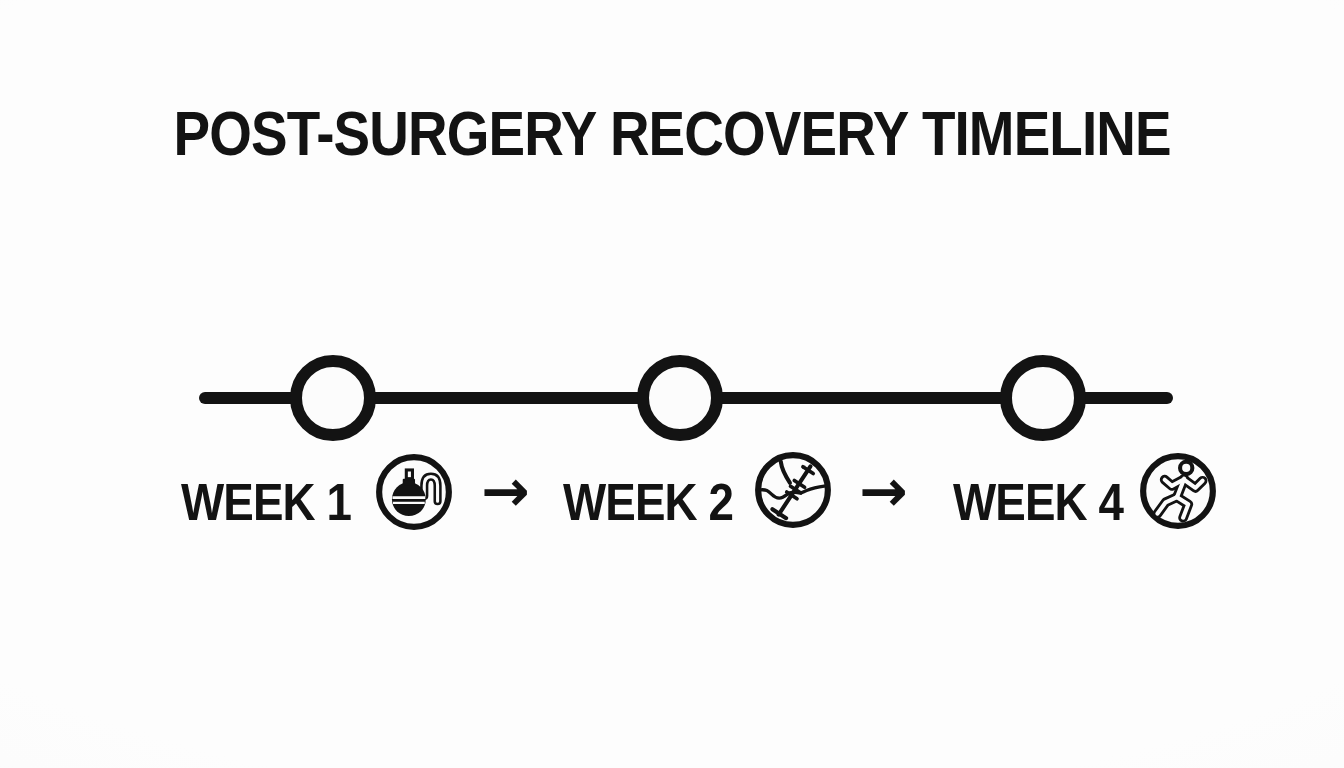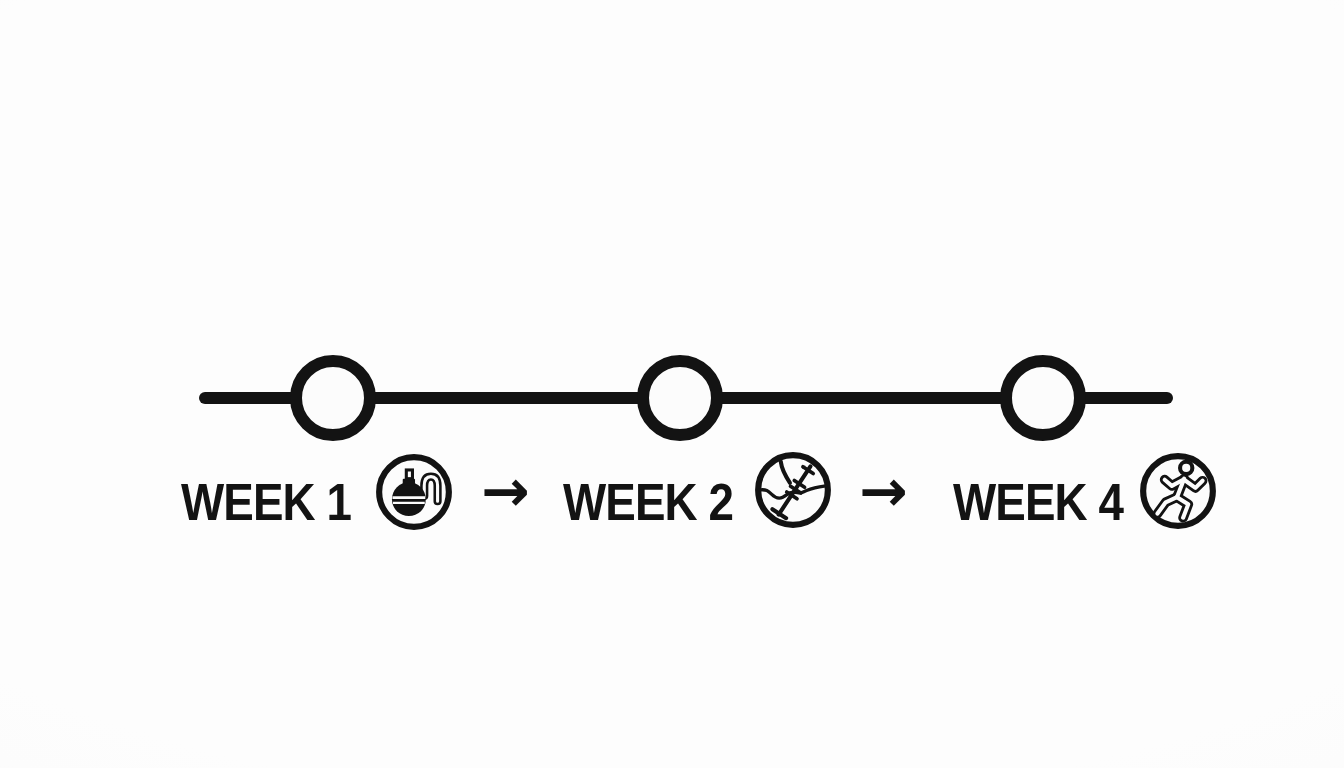--- a/index.html
+++ b/index.html
@@ -48,20 +48,23 @@
   }
   .arrow-1 { left: 481px; }
   .arrow-2 { left: 859px; }
   svg { display: block; }
 </style>
 </head>
 <body>
 
 <div class="page">
 
+  <div class="title-wrap">
+    <span class="title">POST-SURGERY RECOVERY TIMELINE</span>
+  </div>
 
   <svg class="timeline-svg" width="1344" height="120" viewBox="0 0 1344 120">
     <line x1="205" y1="58" x2="1167" y2="58" stroke="currentColor" stroke-width="12" stroke-linecap="round"></line>
     <circle cx="333" cy="58" r="37" fill="var(--bg)" stroke="currentColor" stroke-width="12"></circle>
     <circle cx="680" cy="58" r="37" fill="var(--bg)" stroke="currentColor" stroke-width="12"></circle>
     <circle cx="1043" cy="58" r="37" fill="var(--bg)" stroke="currentColor" stroke-width="12"></circle>
   </svg>
 
   <span class="milestone-label label-w1">WEEK 1</span>
   <span class="badge-icon icon-1" aria-label="surgical-drain-bulb-icon">

